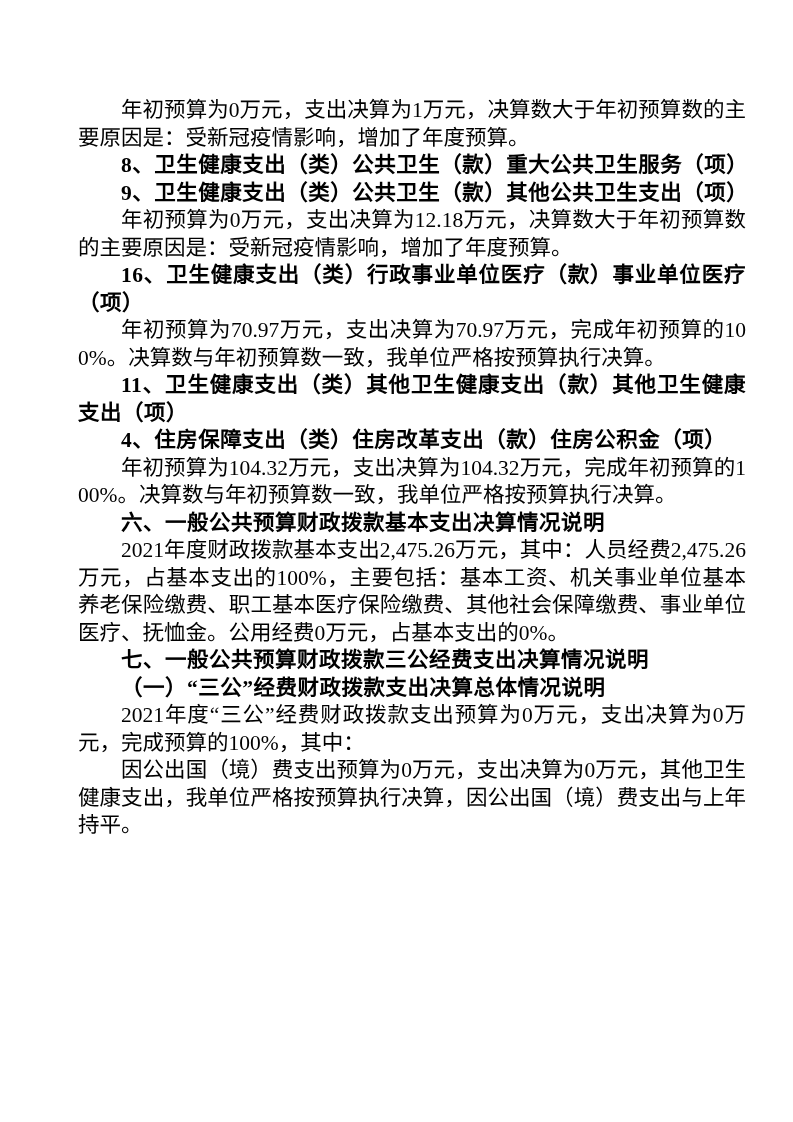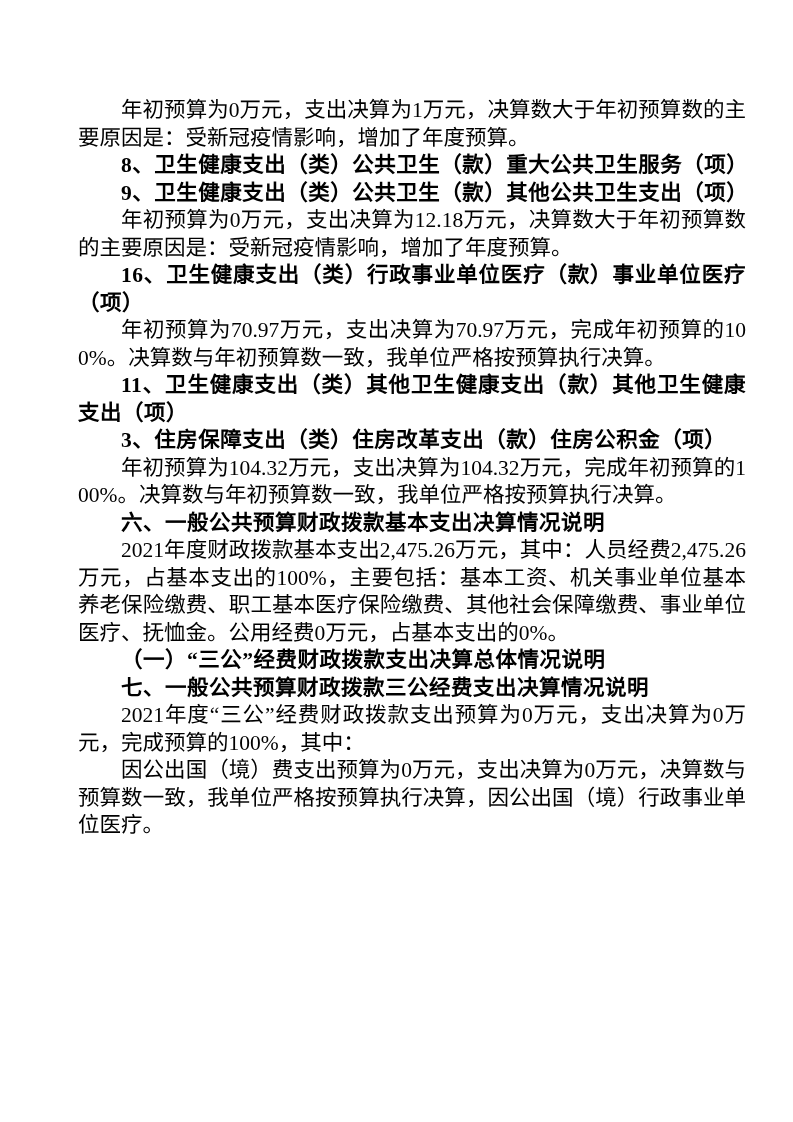--- a/index.html
+++ b/index.html
@@ -44,22 +44,22 @@
 
 <div class="page">
   <div class="doc-body" id="doc-body">
       <p class="body-text">年初预算为0万元，支出决算为1万元，决算数大于年初预算数的主要原因是：受新冠疫情影响，增加了年度预算。</p>
       <p class="heading">8、卫生健康支出（类）公共卫生（款）重大公共卫生服务（项）</p>
       <p class="heading">9、卫生健康支出（类）公共卫生（款）其他公共卫生支出（项）</p>
       <p class="body-text">年初预算为0万元，支出决算为12.18万元，决算数大于年初预算数的主要原因是：受新冠疫情影响，增加了年度预算。</p>
       <p class="heading">16、卫生健康支出（类）行政事业单位医疗（款）事业单位医疗（项）</p>
       <p class="body-text">年初预算为70.97万元，支出决算为70.97万元，完成年初预算的100%。决算数与年初预算数一致，我单位严格按预算执行决算。</p>
       <p class="heading">11、卫生健康支出（类）其他卫生健康支出（款）其他卫生健康支出（项）</p>
-      <p class="heading">3、住房保障支出（类）住房改革支出（款）住房公积金（项）</p>
+      <p class="heading">4、住房保障支出（类）住房改革支出（款）住房公积金（项）</p>
       <p class="body-text">年初预算为104.32万元，支出决算为104.32万元，完成年初预算的100%。决算数与年初预算数一致，我单位严格按预算执行决算。</p>
       <p class="heading">六、一般公共预算财政拨款基本支出决算情况说明</p>
       <p class="body-text">2021年度财政拨款基本支出2,475.26万元，其中：人员经费2,475.26万元，占基本支出的100%，主要包括：基本工资、机关事业单位基本养老保险缴费、职工基本医疗保险缴费、其他社会保障缴费、事业单位医疗、抚恤金。公用经费0万元，占基本支出的0%。</p>
+      <p class="heading">七、一般公共预算财政拨款三公经费支出决算情况说明</p>
       <p class="heading">（一）“三公”经费财政拨款支出决算总体情况说明</p>
-      <p class="heading">七、一般公共预算财政拨款三公经费支出决算情况说明</p>
       <p class="body-text">2021年度“三公”经费财政拨款支出预算为0万元，支出决算为0万元，完成预算的100%，其中：</p>
-      <p class="body-text">因公出国（境）费支出预算为0万元，支出决算为0万元，决算数与预算数一致，我单位严格按预算执行决算，因公出国（境）行政事业单位医疗。</p>
+      <p class="body-text">因公出国（境）费支出预算为0万元，支出决算为0万元，其他卫生健康支出，我单位严格按预算执行决算，因公出国（境）费支出与上年持平。</p>
     </div>
 </div>
 
 </body></html>

